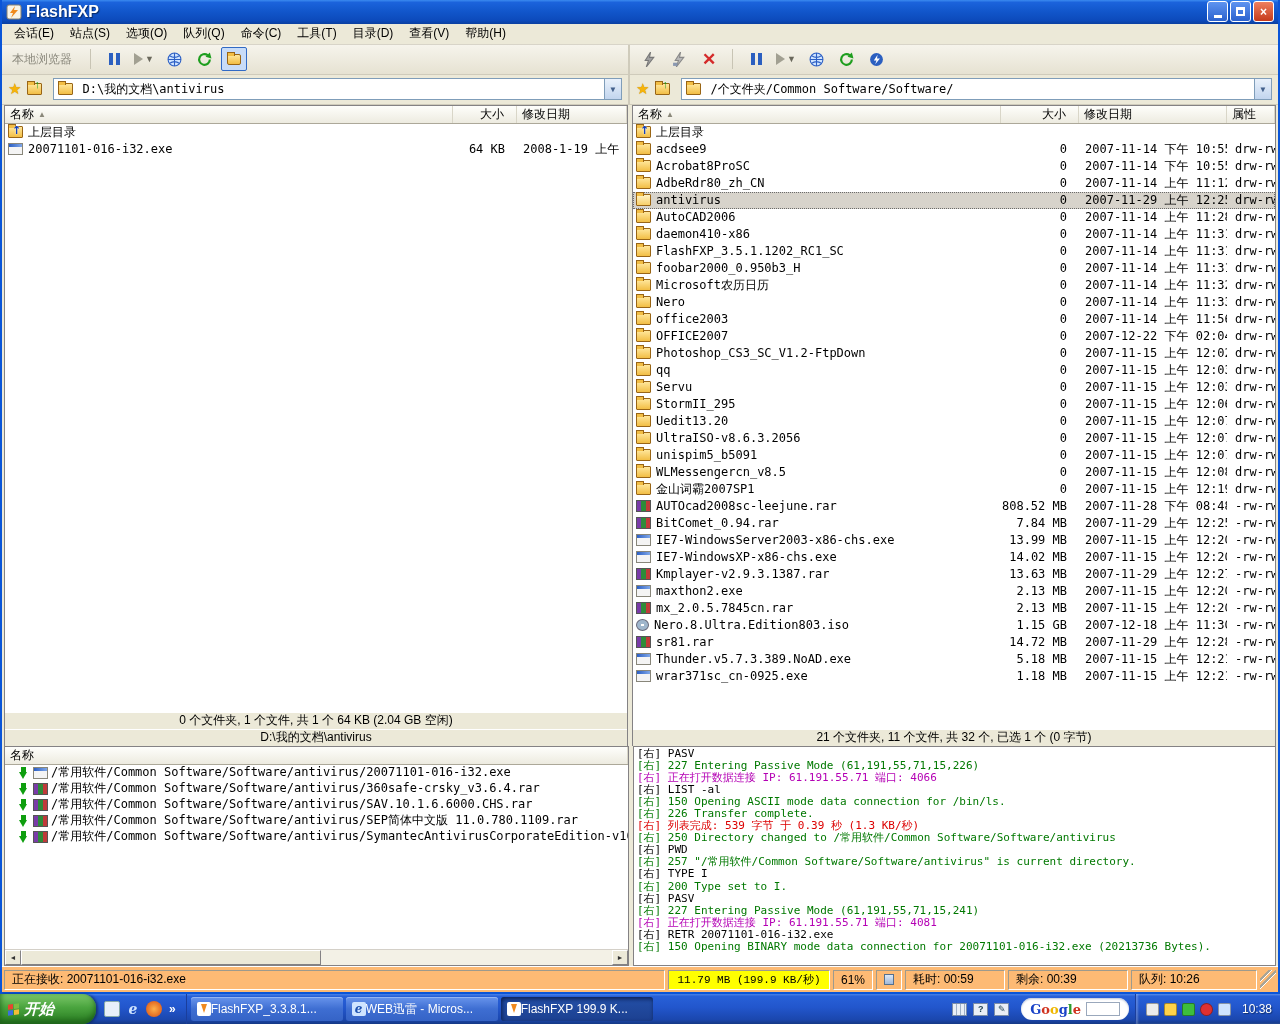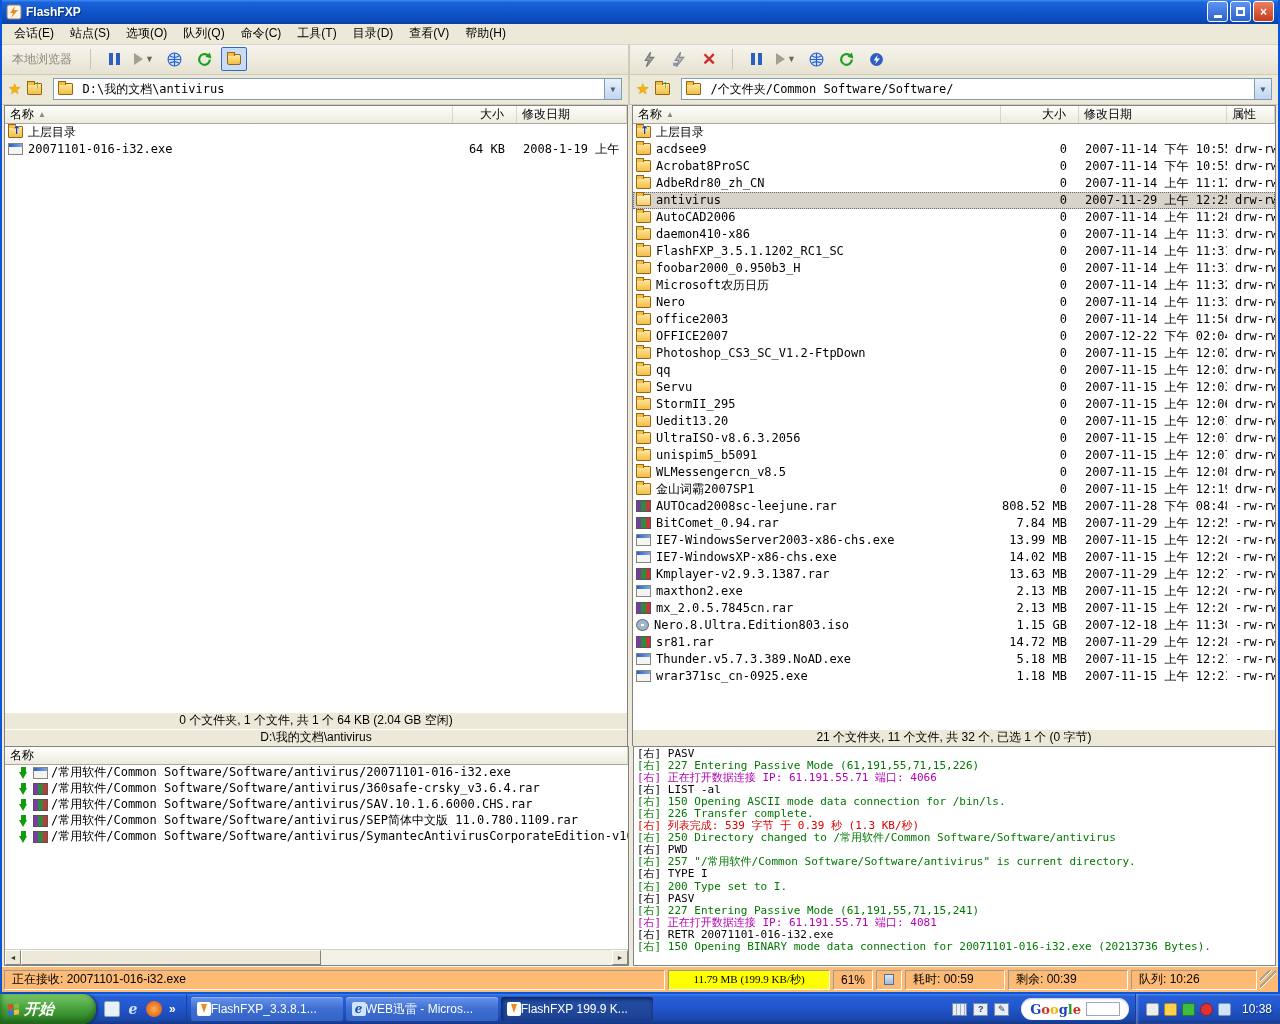--- a/index.html
+++ b/index.html
@@ -6,21 +6,21 @@
   body{width:1280px;height:1024px;overflow:hidden;background:#000;
        font-family:"Liberation Sans",sans-serif;font-size:12px;color:#000;cursor:default}
   .screen{width:1280px;height:1024px;display:flex;flex-direction:column}
   .win{height:994px;display:flex;flex-direction:column;background:#ECE9D8;
        border-left:2px solid #0A55D8;border-right:2px solid #0A55D8;border-bottom:2px solid #0A55D8}
 
   
   .titlebar{height:24px;display:flex;align-items:center;padding:0 4px;
     background:linear-gradient(180deg,#3B8BF0 0%,#1B63DC 10%,#1257CC 45%,#0C4ABB 85%,#0A3FA0 100%)}
   .appicon{width:16px;height:16px;margin-right:4px;flex:none}
-  .title{color:#fff;font-weight:bold;font-size:12px;text-shadow:1px 1px 1px #0A2B66;flex:1}
+  .title{color:#fff;font-weight:bold;font-size:16px;text-shadow:1px 1px 1px #0A2B66;flex:1}
   .wbtns{display:flex;gap:2px}
   .wbtn{width:21px;height:21px;border:1px solid #fff;border-radius:3px;color:#fff;
         display:flex;align-items:center;justify-content:center;font-size:12px;font-weight:bold;
         background:linear-gradient(180deg,#5E94F0,#2B62CE)}
   .wbtn.close{background:linear-gradient(180deg,#EE8060,#C53A1C)}
   .glyph-min{width:8px;height:3px;background:#fff;margin-top:9px}
   .glyph-max{width:9px;height:9px;border:2px solid #fff;border-top-width:3px}
 
   
   .menubar{height:21px;display:flex;align-items:center;background:#ECE9D8;
@@ -121,21 +121,21 @@
   .htrack{flex:1;position:relative}
   .hthumb{position:absolute;left:0;top:0;width:300px;height:15px;background:#ECE9D8;
       border:1px solid;border-color:#FFF #848284 #848284 #FFF}
 
   
   .sbar{height:26px;display:flex;gap:3px;align-items:center;background:#fdba74;padding:2px 2px;border-top:1px solid #fff}
   .spanel{height:20px;border:1px solid;border-color:#9D9A8D #FFF #FFF #9D9A8D;display:flex;align-items:center;
       padding:0 7px;white-space:nowrap;overflow:hidden}
   .spanel.grow{flex:1}
   .spanel.progress{width:162px;background:#FFFF00;justify-content:center;
-      font-family:Liberation Serif, serif;font-size:11px;padding:0 2px}
+      font-family:Liberation Mono, monospace;font-size:11px;padding:0 2px}
   .spanel.pct{width:40px;justify-content:center}
   .spanel.mini{width:26px;justify-content:center}
   .miniic{width:11px;height:11px;background:linear-gradient(180deg,#DDE8F6,#9FB8DA);border:1px solid #55708E}
   .spanel.t1{width:100px}.spanel.t2{width:120px}.spanel.t3{width:126px}
   .grip{width:16px;height:20px;background:
       linear-gradient(135deg,transparent 0 6px,#A8A496 6px 8px,#fff 8px 9px,transparent 9px 11px,#A8A496 11px 13px,#fff 13px 14px,transparent 14px)}
 
   
   .taskbar{height:30px;display:flex;align-items:stretch;
      background:linear-gradient(180deg,#4A82E8 0%,#2760D8 8%,#2256CC 45%,#1B47AE 85%,#143884 100%)}

